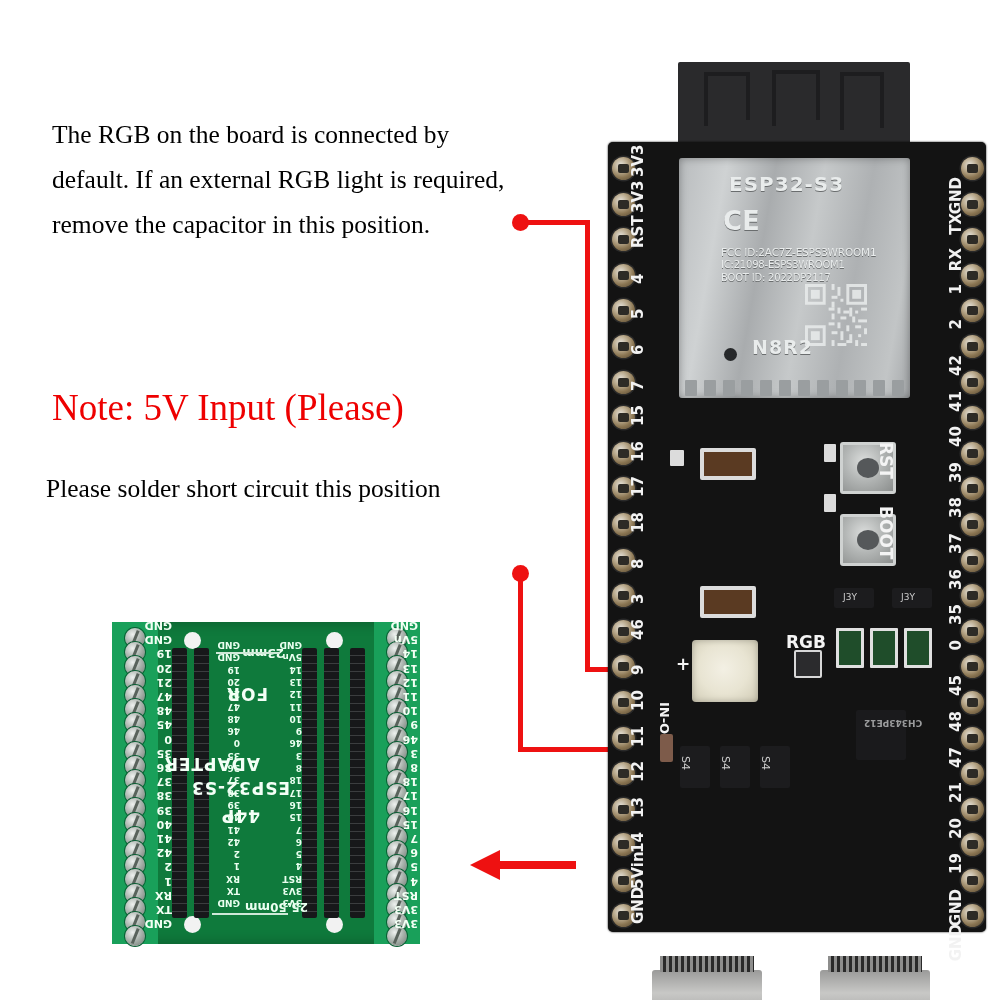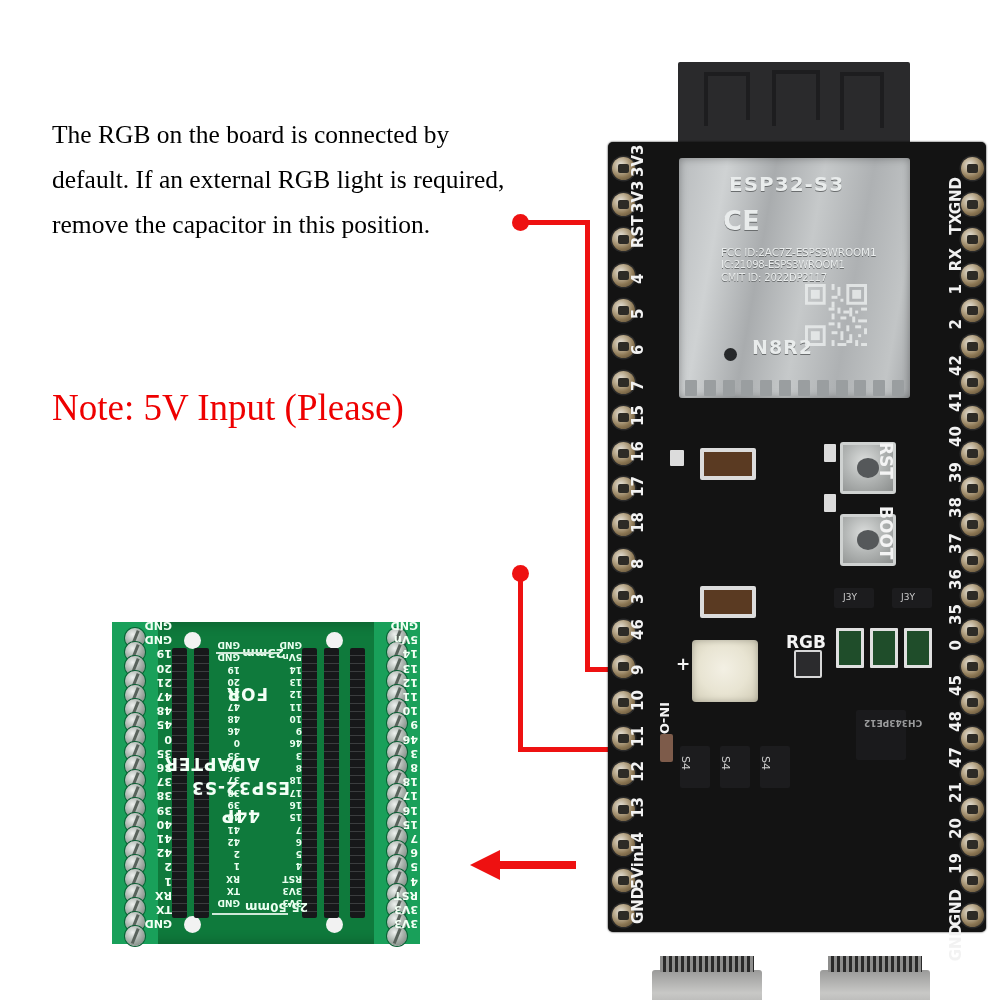--- a/index.html
+++ b/index.html
@@ -108,20 +108,21 @@
               border-bottom:15px solid transparent;border-right:30px solid #ee1111;}
 </style>
 </head>
 <body>
 
 <div class="abs" id="annot-1">The RGB on the board is connected by default. If an external RGB light is required, remove the capacitor in this position.</div>
 
 <div class="abs" id="annot-note">Note: 5V Input (Please)</div>
 
 <div class="abs" id="annot-2">
+  <div>Please solder short circuit this position</div>
 </div>
 
 <div class="abs red-dot" style="left:512px;top:214px;"></div>
 <div class="abs red-h" style="left:527px;top:220px;width:63px;"></div>
 <div class="abs red-v" style="left:585px;top:220px;height:452px;"></div>
 <div class="abs red-h" style="left:585px;top:667px;width:218px;"></div>
 <div class="abs red-dot" style="left:795px;top:659px;"></div>
 
 <div class="abs red-dot" style="left:512px;top:565px;"></div>
 <div class="abs red-v" style="left:518px;top:573px;height:178px;"></div>
@@ -143,21 +144,21 @@
   <div class="ant-trace" style="left:202px;top:10px;width:4px;height:56px;"></div>
 </div>
 
 <div class="abs" id="board">
 
   <div class="abs" id="module" style="left:71px;top:16px;">
     <div class="mtxt" id="mod-name">ESP32-S3</div>
     <div class="mtxt" id="mod-ce">CE</div>
     <div class="mtxt" id="mod-fcc">FCC ID:2AC7Z-ESPS3WROOM1</div>
     <div class="mtxt" id="mod-ic">IC:21098-ESPS3WROOM1</div>
-    <div class="mtxt" id="mod-cmit">CMIT ID: 2022DP2117</div>
+    <div class="mtxt" id="mod-cmit">BOOT ID: 2022DP2117</div>
     <div class="mtxt" id="mod-part">N8R2</div>
     <svg id="qr" viewBox="0 0 21 21">
       <rect width="21" height="21" fill="none"></rect>
       <g fill="#e9ecec">
         <path d="M0 0h7v7H0zm1 1v5h5V1z"></path>
           <rect x="2" y="2" width="3" height="3"></rect>
         <path d="M14 0h7v7h-7zm1 1v5h5V1z"></path>
           <rect x="16" y="2" width="3" height="3"></rect>
         <path d="M0 14h7v7H0zm1 1v5h5v-5z"></path>
           <rect x="2" y="16" width="3" height="3"></rect>

